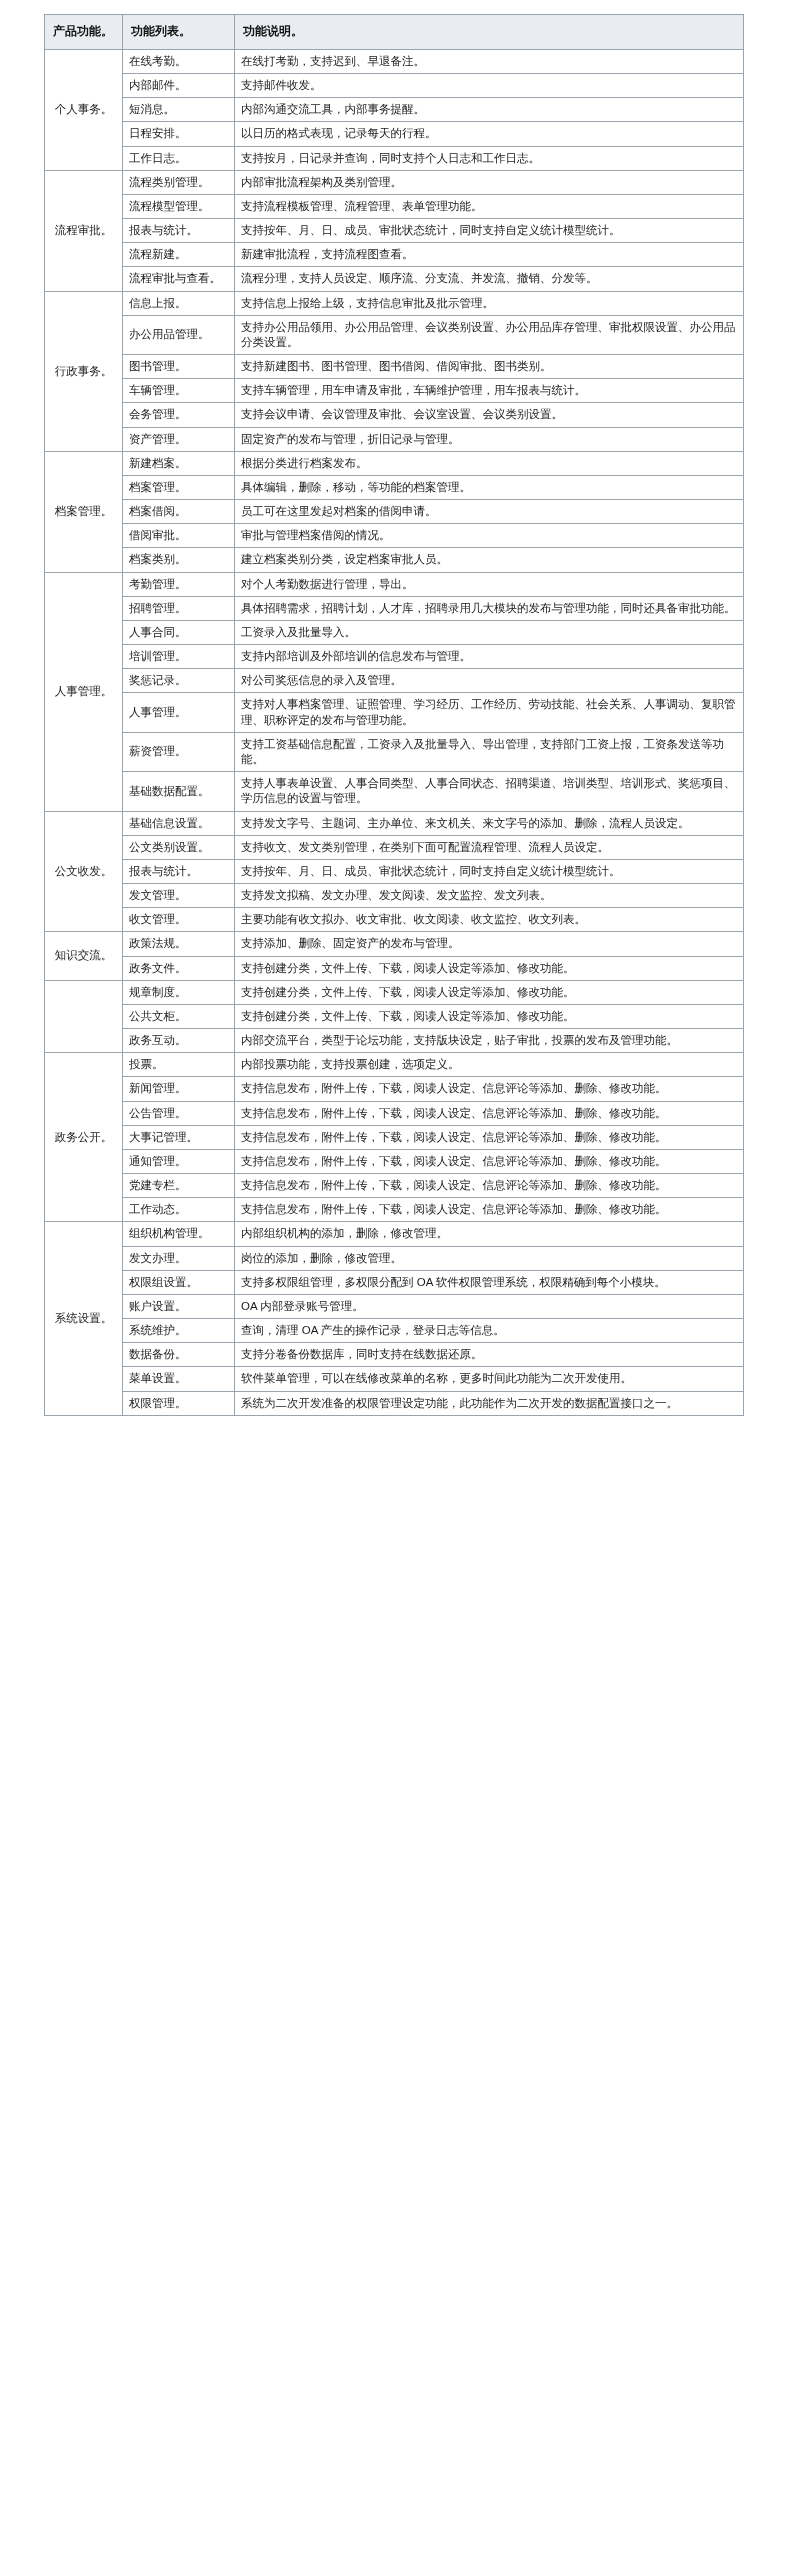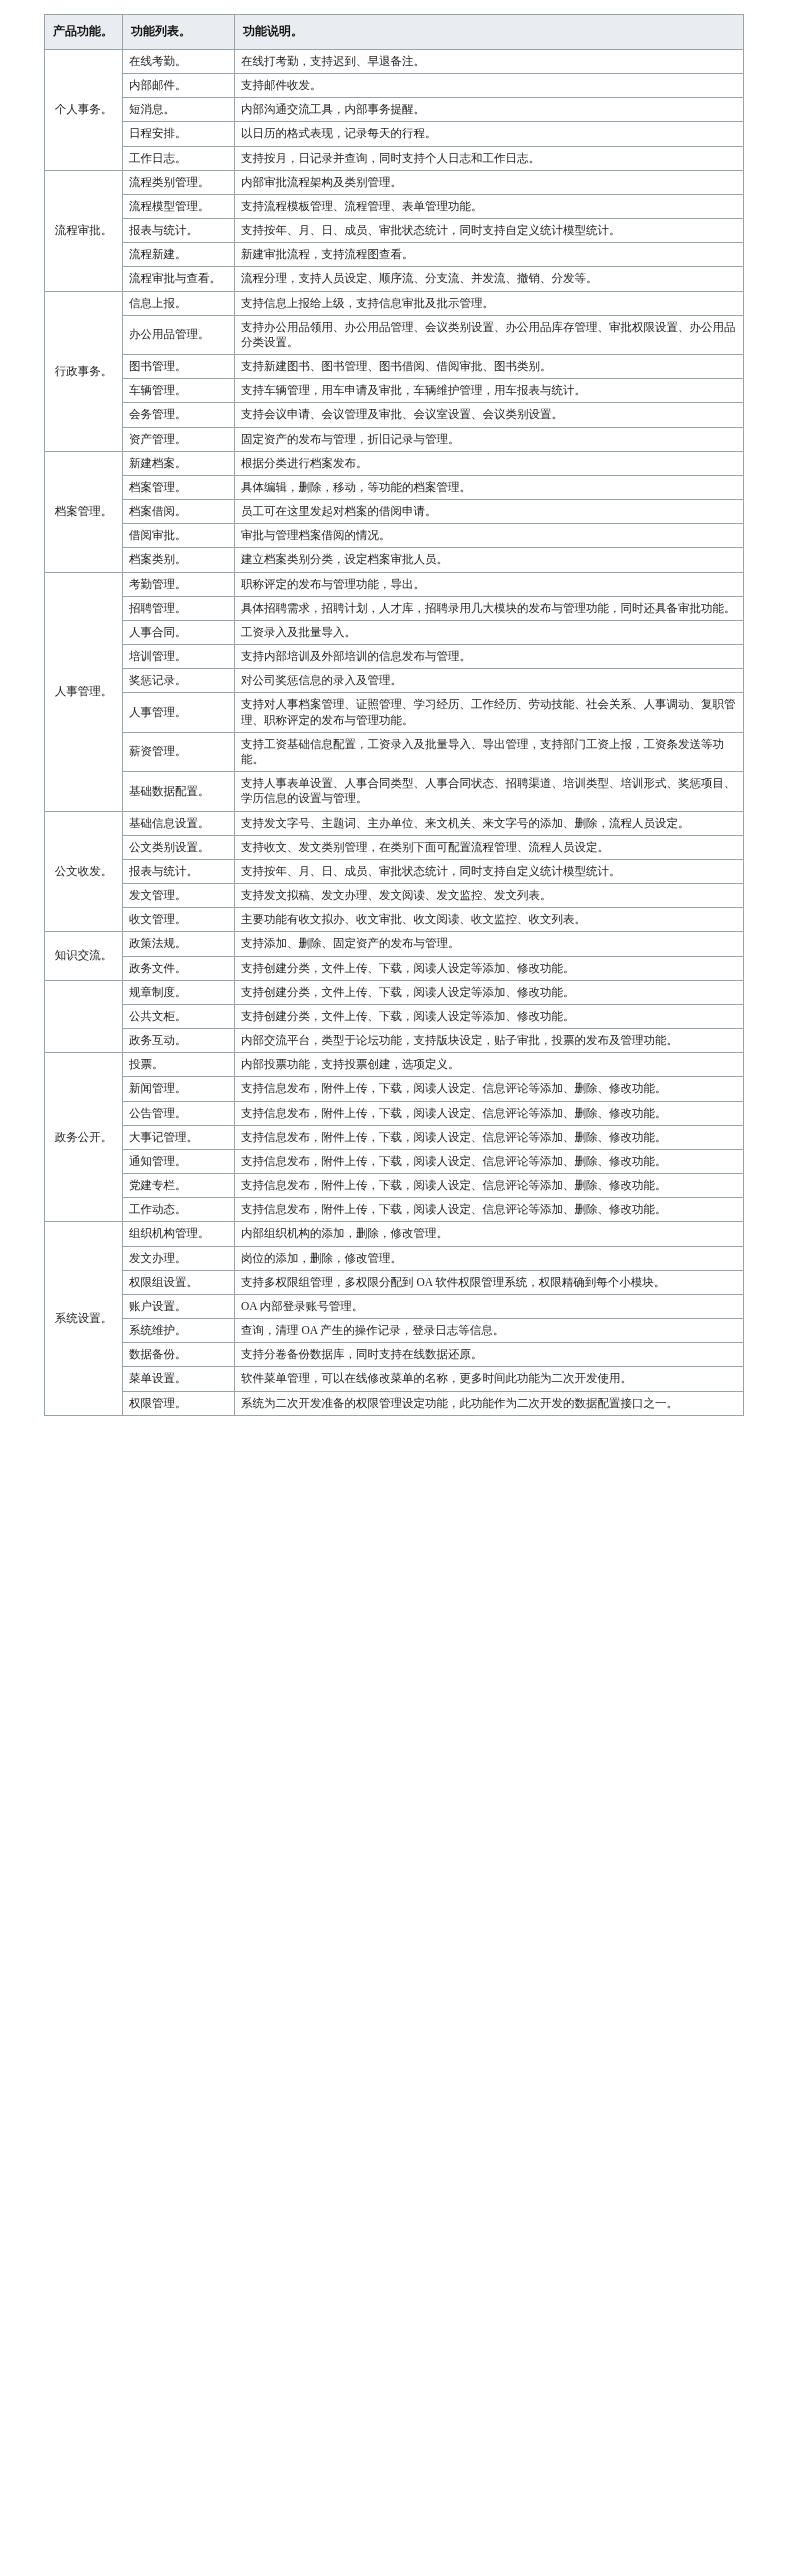--- a/index.html
+++ b/index.html
@@ -54,21 +54,20 @@
   }
   td.item-cell {
     font-size: 11.5px;
     padding: 5px 7px;
     color: #1b1b1b;
   }
   td.desc-cell {
     font-size: 11.5px;
     padding: 4px 7px;
     color: #1b1b1b;
-    font-family: Liberation Serif, serif;
   }
 </style>
 </head>
 <body>
 
 <div id="sheet">
   <table class="feature-table">
     <colgroup>
       <col class="c1">
         <col class="c2">
@@ -166,21 +165,21 @@
           <td class="item-cell">借阅审批。</td>
           <td class="desc-cell">审批与管理档案借阅的情况。</td>
         </tr>
         <tr>
           <td class="item-cell">档案类别。</td>
           <td class="desc-cell">建立档案类别分类，设定档案审批人员。</td>
         </tr>
         <tr>
           <td class="group-cell" rowspan="8">人事管理。</td>
           <td class="item-cell">考勤管理。</td>
-          <td class="desc-cell">职称评定的发布与管理功能，导出。</td>
+          <td class="desc-cell">对个人考勤数据进行管理，导出。</td>
         </tr>
         <tr>
           <td class="item-cell">招聘管理。</td>
           <td class="desc-cell">具体招聘需求，招聘计划，人才库，招聘录用几大模块的发布与管理功能，同时还具备审批功能。</td>
         </tr>
         <tr>
           <td class="item-cell">人事合同。</td>
           <td class="desc-cell">工资录入及批量导入。</td>
         </tr>
         <tr>

